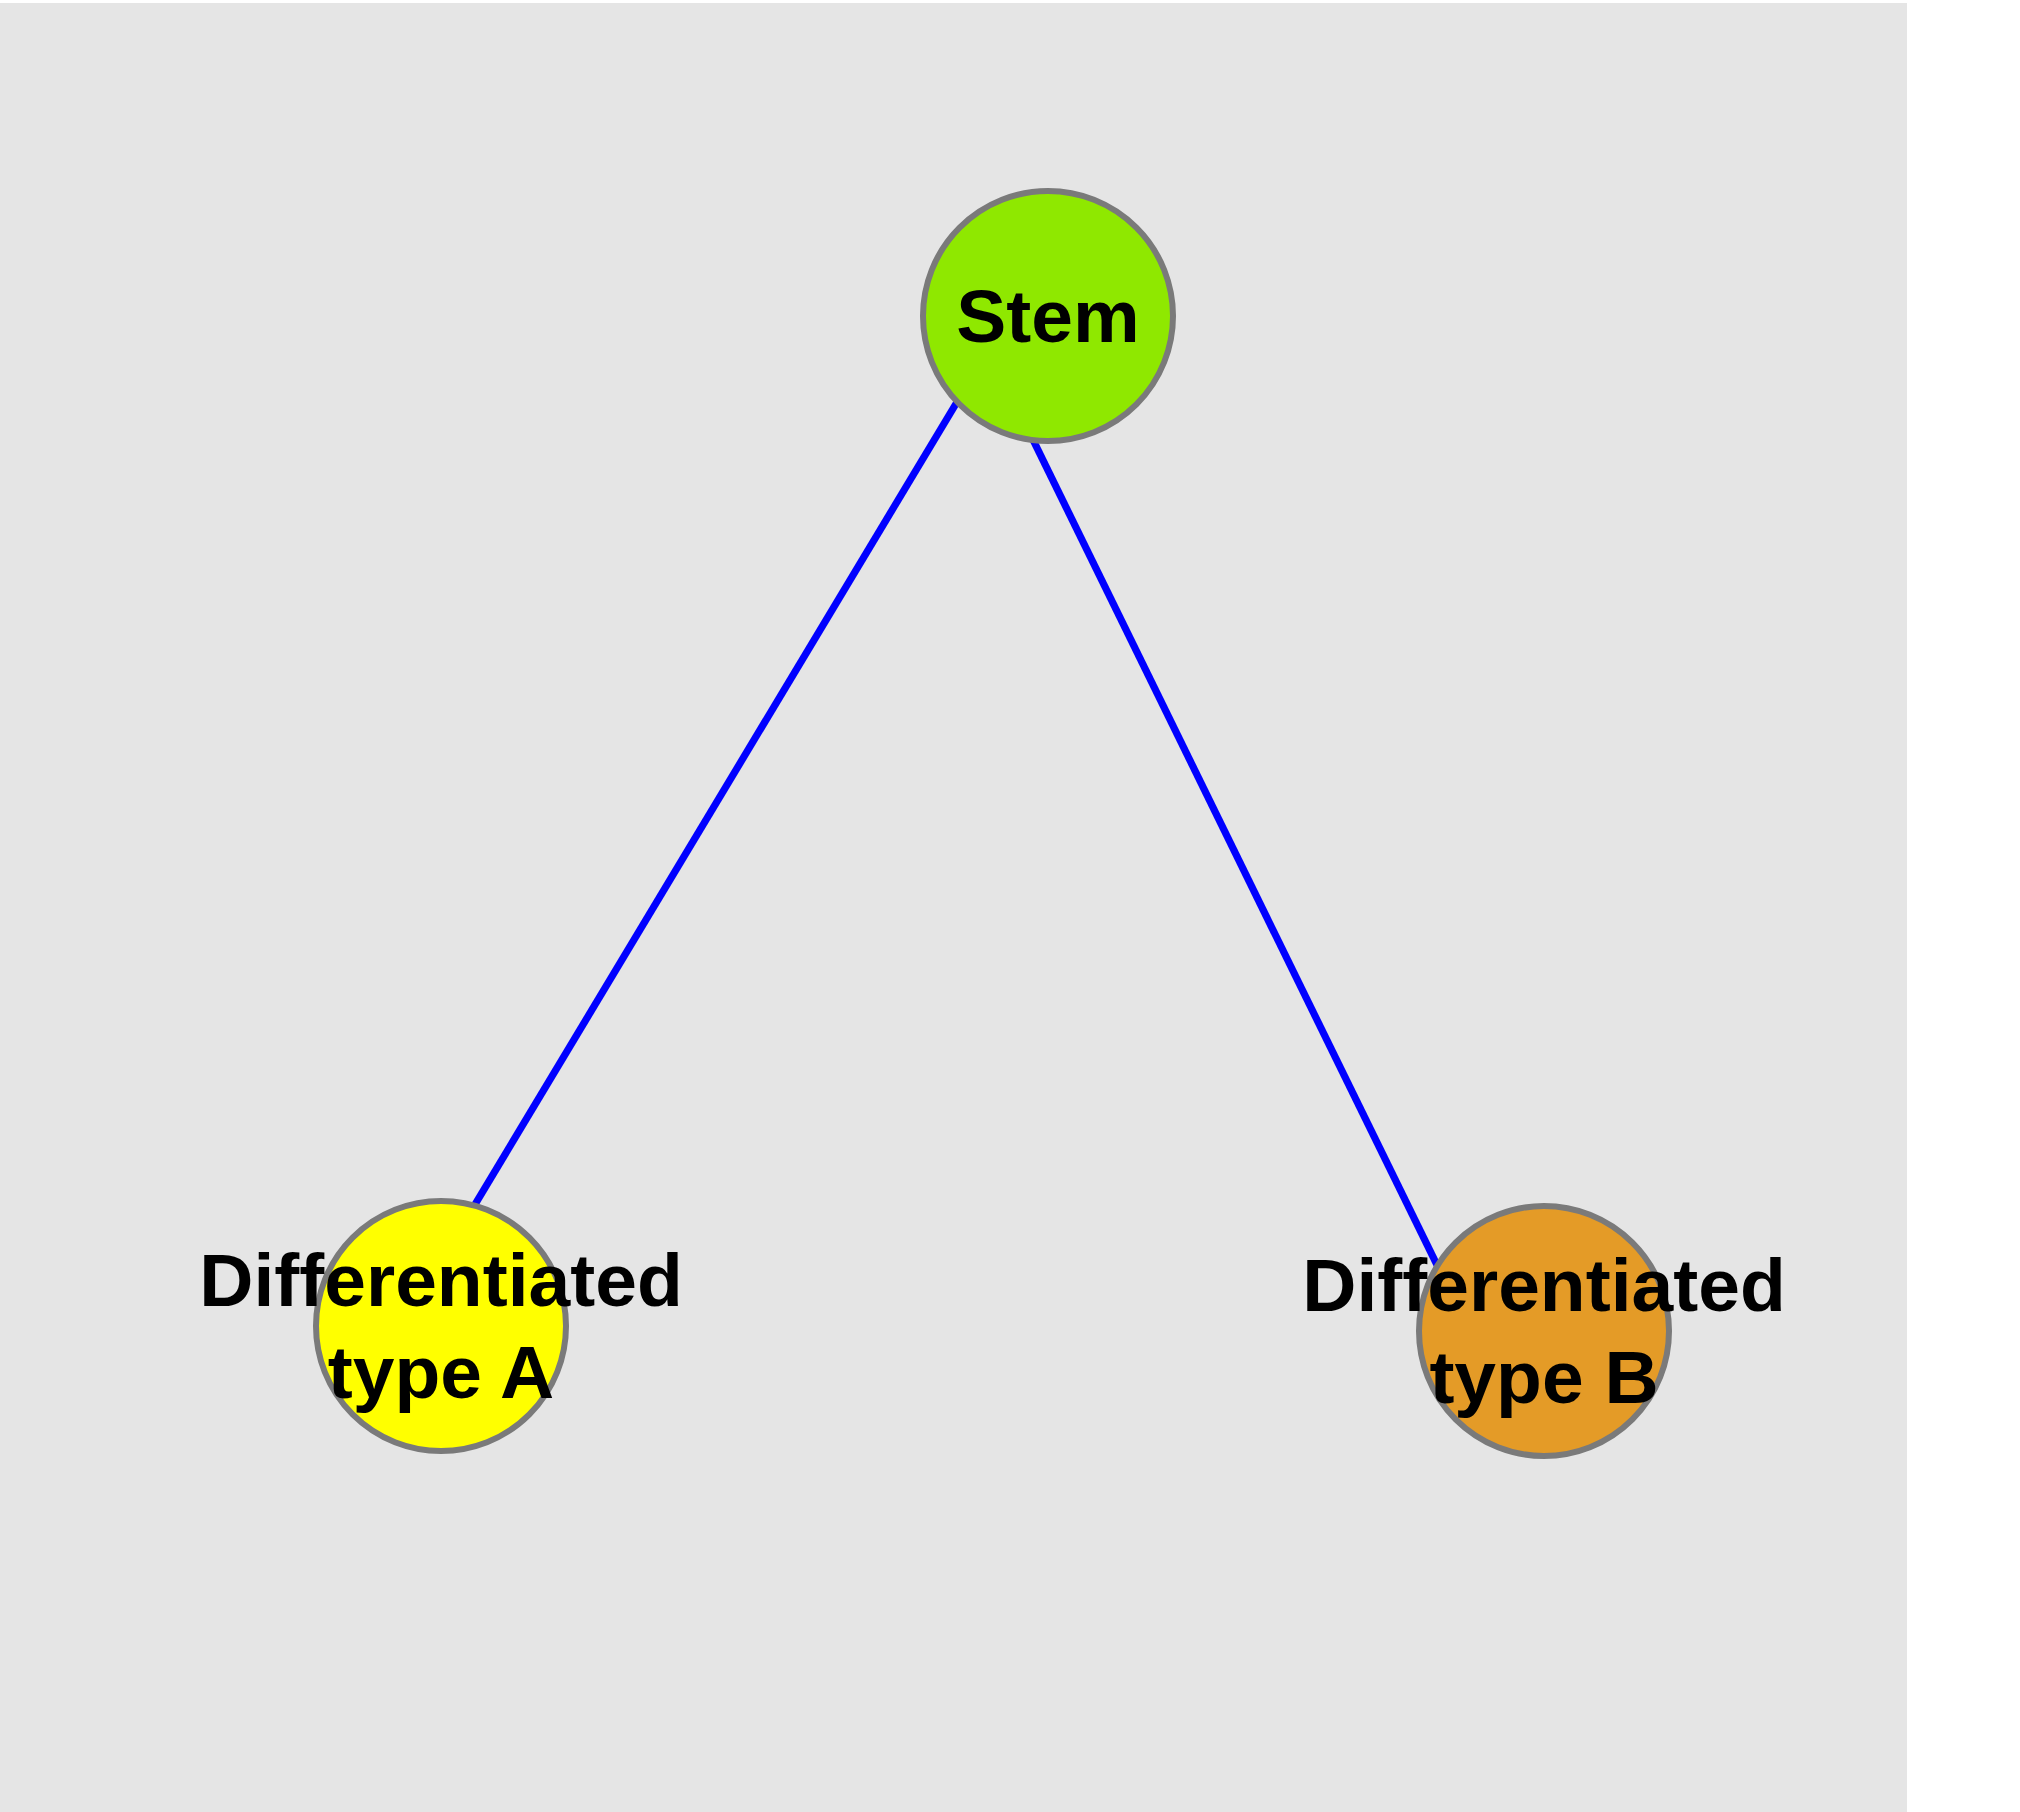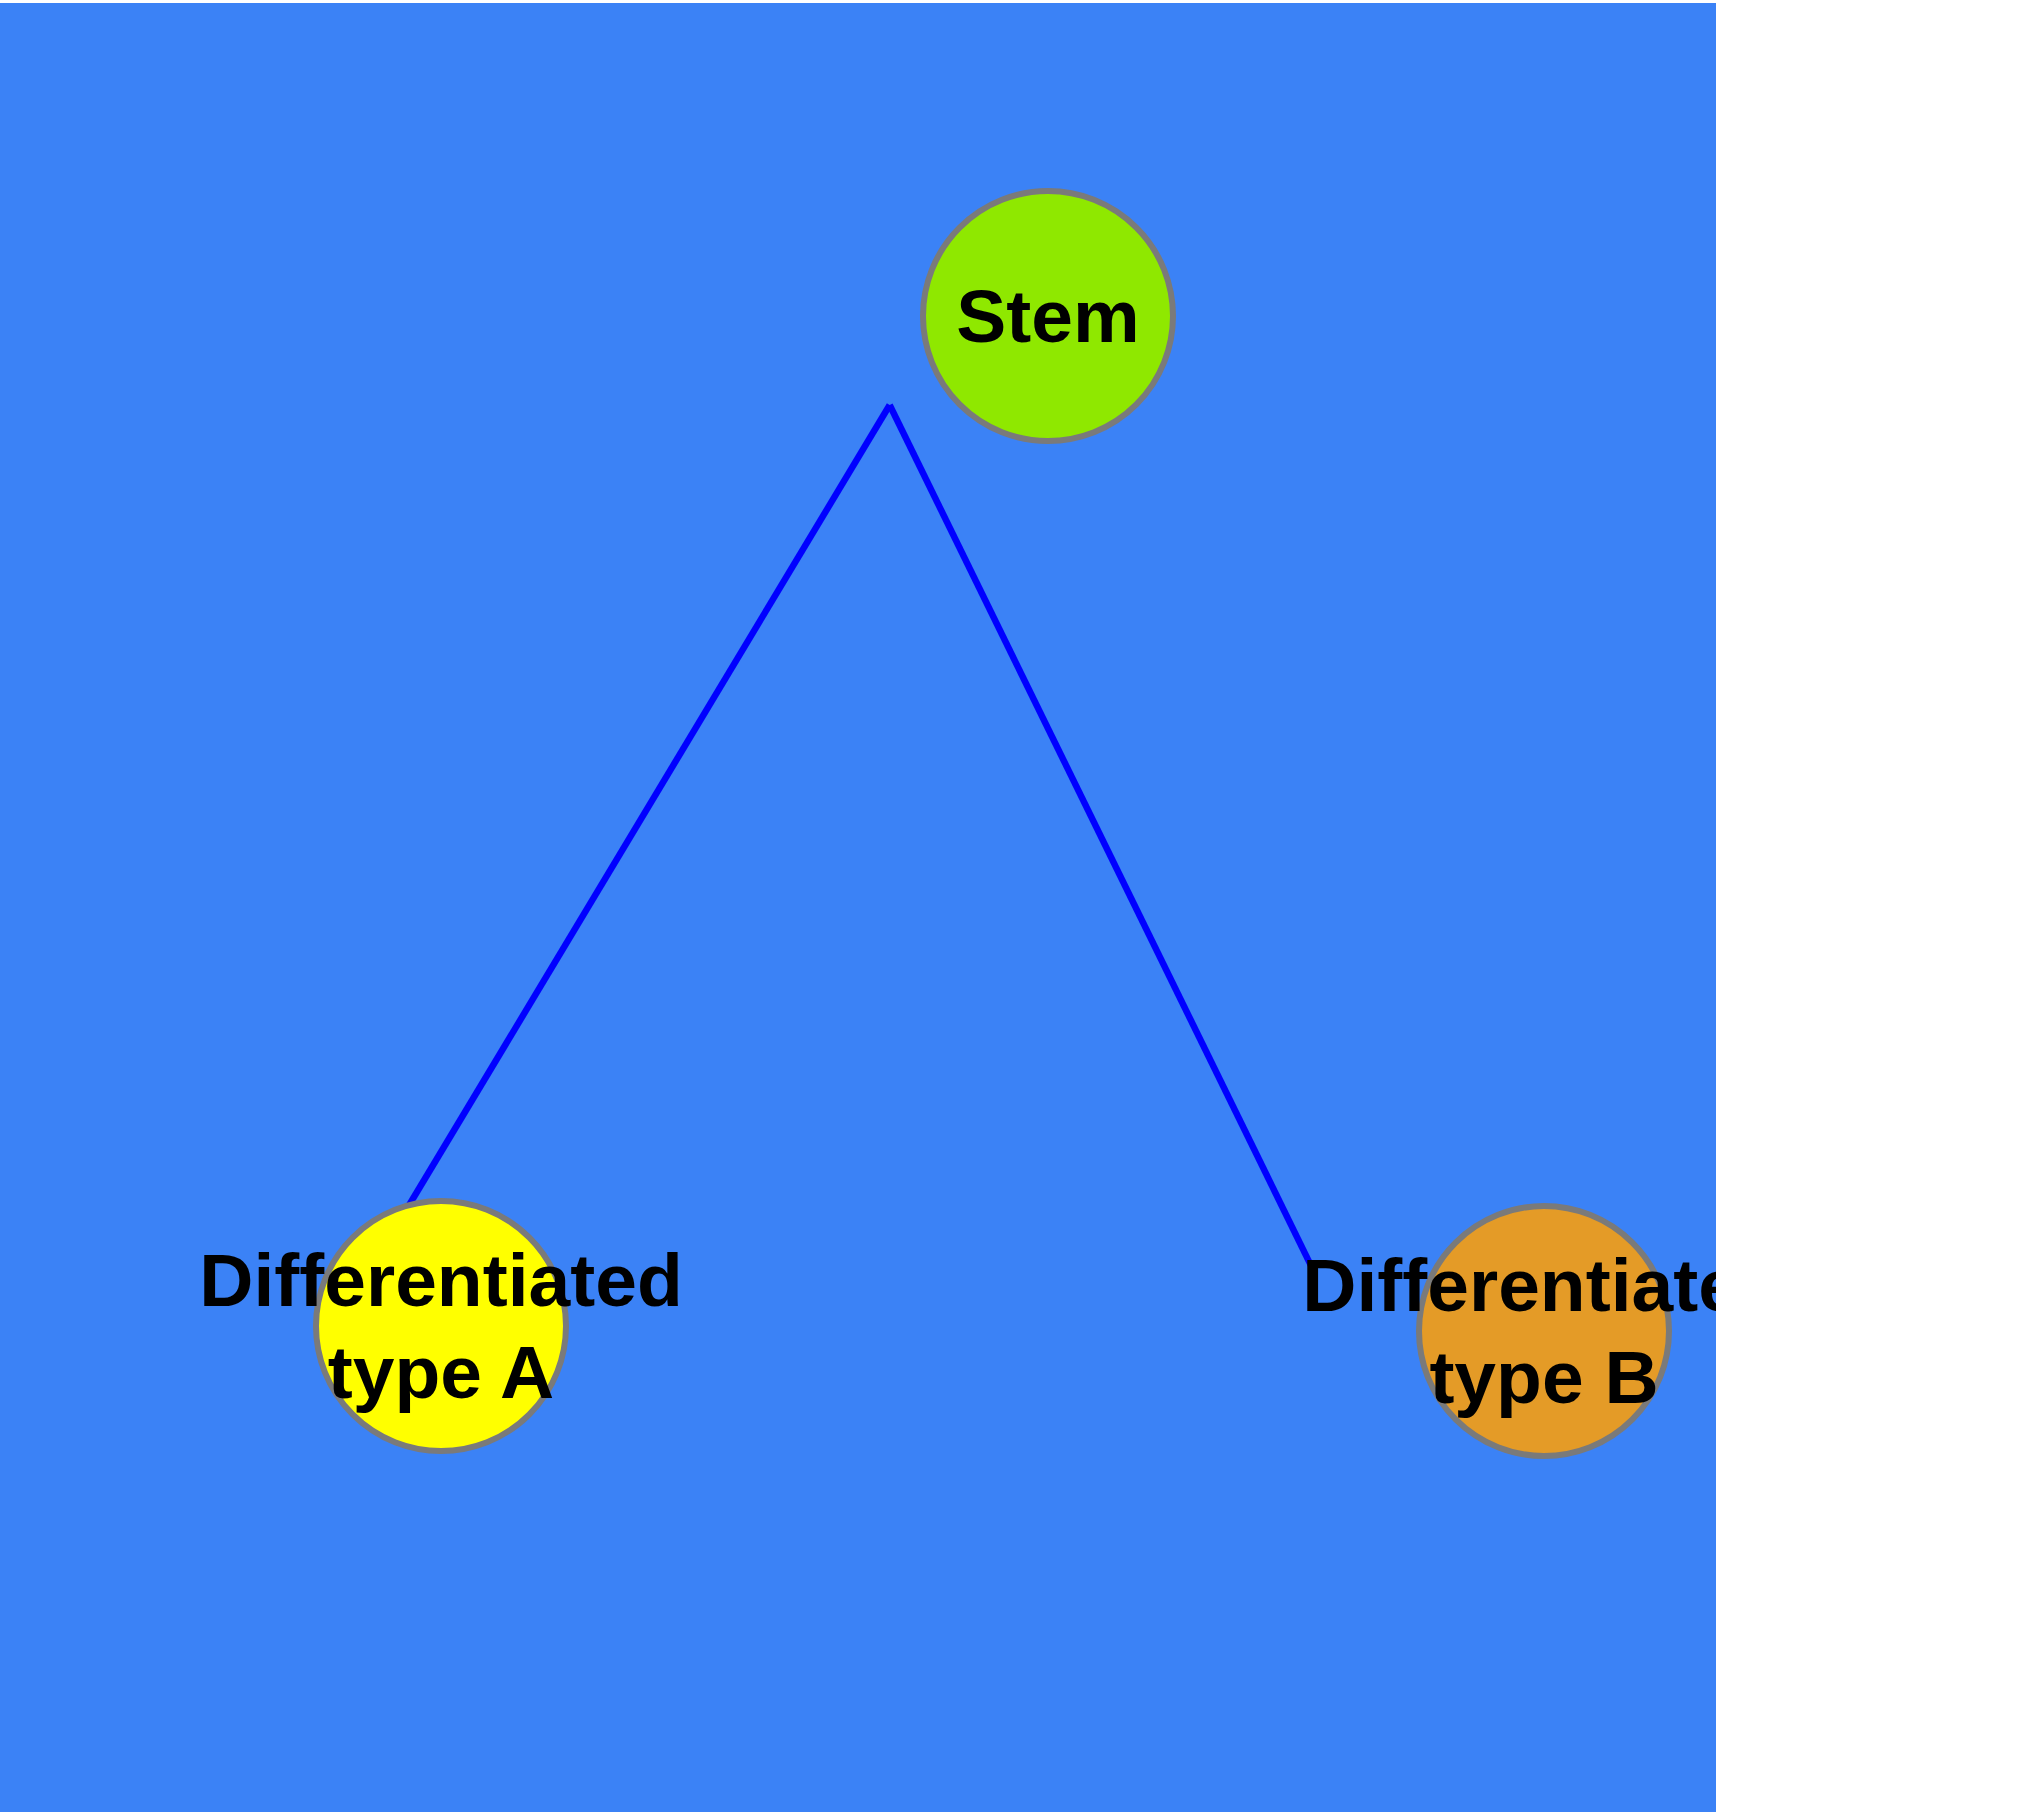--- a/index.html
+++ b/index.html
@@ -41,21 +41,21 @@
     font-size: 75px;
     line-height: 92px;
     text-align: center;
     white-space: pre-line;
     letter-spacing: 0px;
   }
 </style>
 </head>
 <body>
 
-<div class="canvas" style="background: #3b82f6; width: 1716px; height: 1812px;">
+<div class="canvas" style="background: #e5e5e5; width: 1907px; height: 1812px;">
 
   <svg class="edges-layer" width="2021" height="1812" viewBox="0 0 2384 2138" xmlns="http://www.w3.org/2000/svg">
     <line stroke-linecap="butt" x1="1236" y1="373" x2="520" y2="1565" stroke="#0000FF" stroke-width="9"></line>
     <line stroke-linecap="butt" x1="1236" y1="373" x2="1822" y2="1570" stroke="#0000FF" stroke-width="9"></line>
   </svg>
 
   <div class="node-circle" style="left: 920px; top: 188px; width: 256px; height: 256px; background: rgb(143, 232, 0); border-color: rgb(122, 122, 122);"></div>
   <div class="node-circle" style="left: 313px; top: 1198px; width: 256px; height: 256px; background: rgb(255, 255, 0); border-color: rgb(122, 122, 122);"></div>
   <div class="node-circle" style="left: 1416px; top: 1203px; width: 256px; height: 256px; background: rgb(228, 155, 39); border-color: rgb(122, 122, 122);"></div>
 

